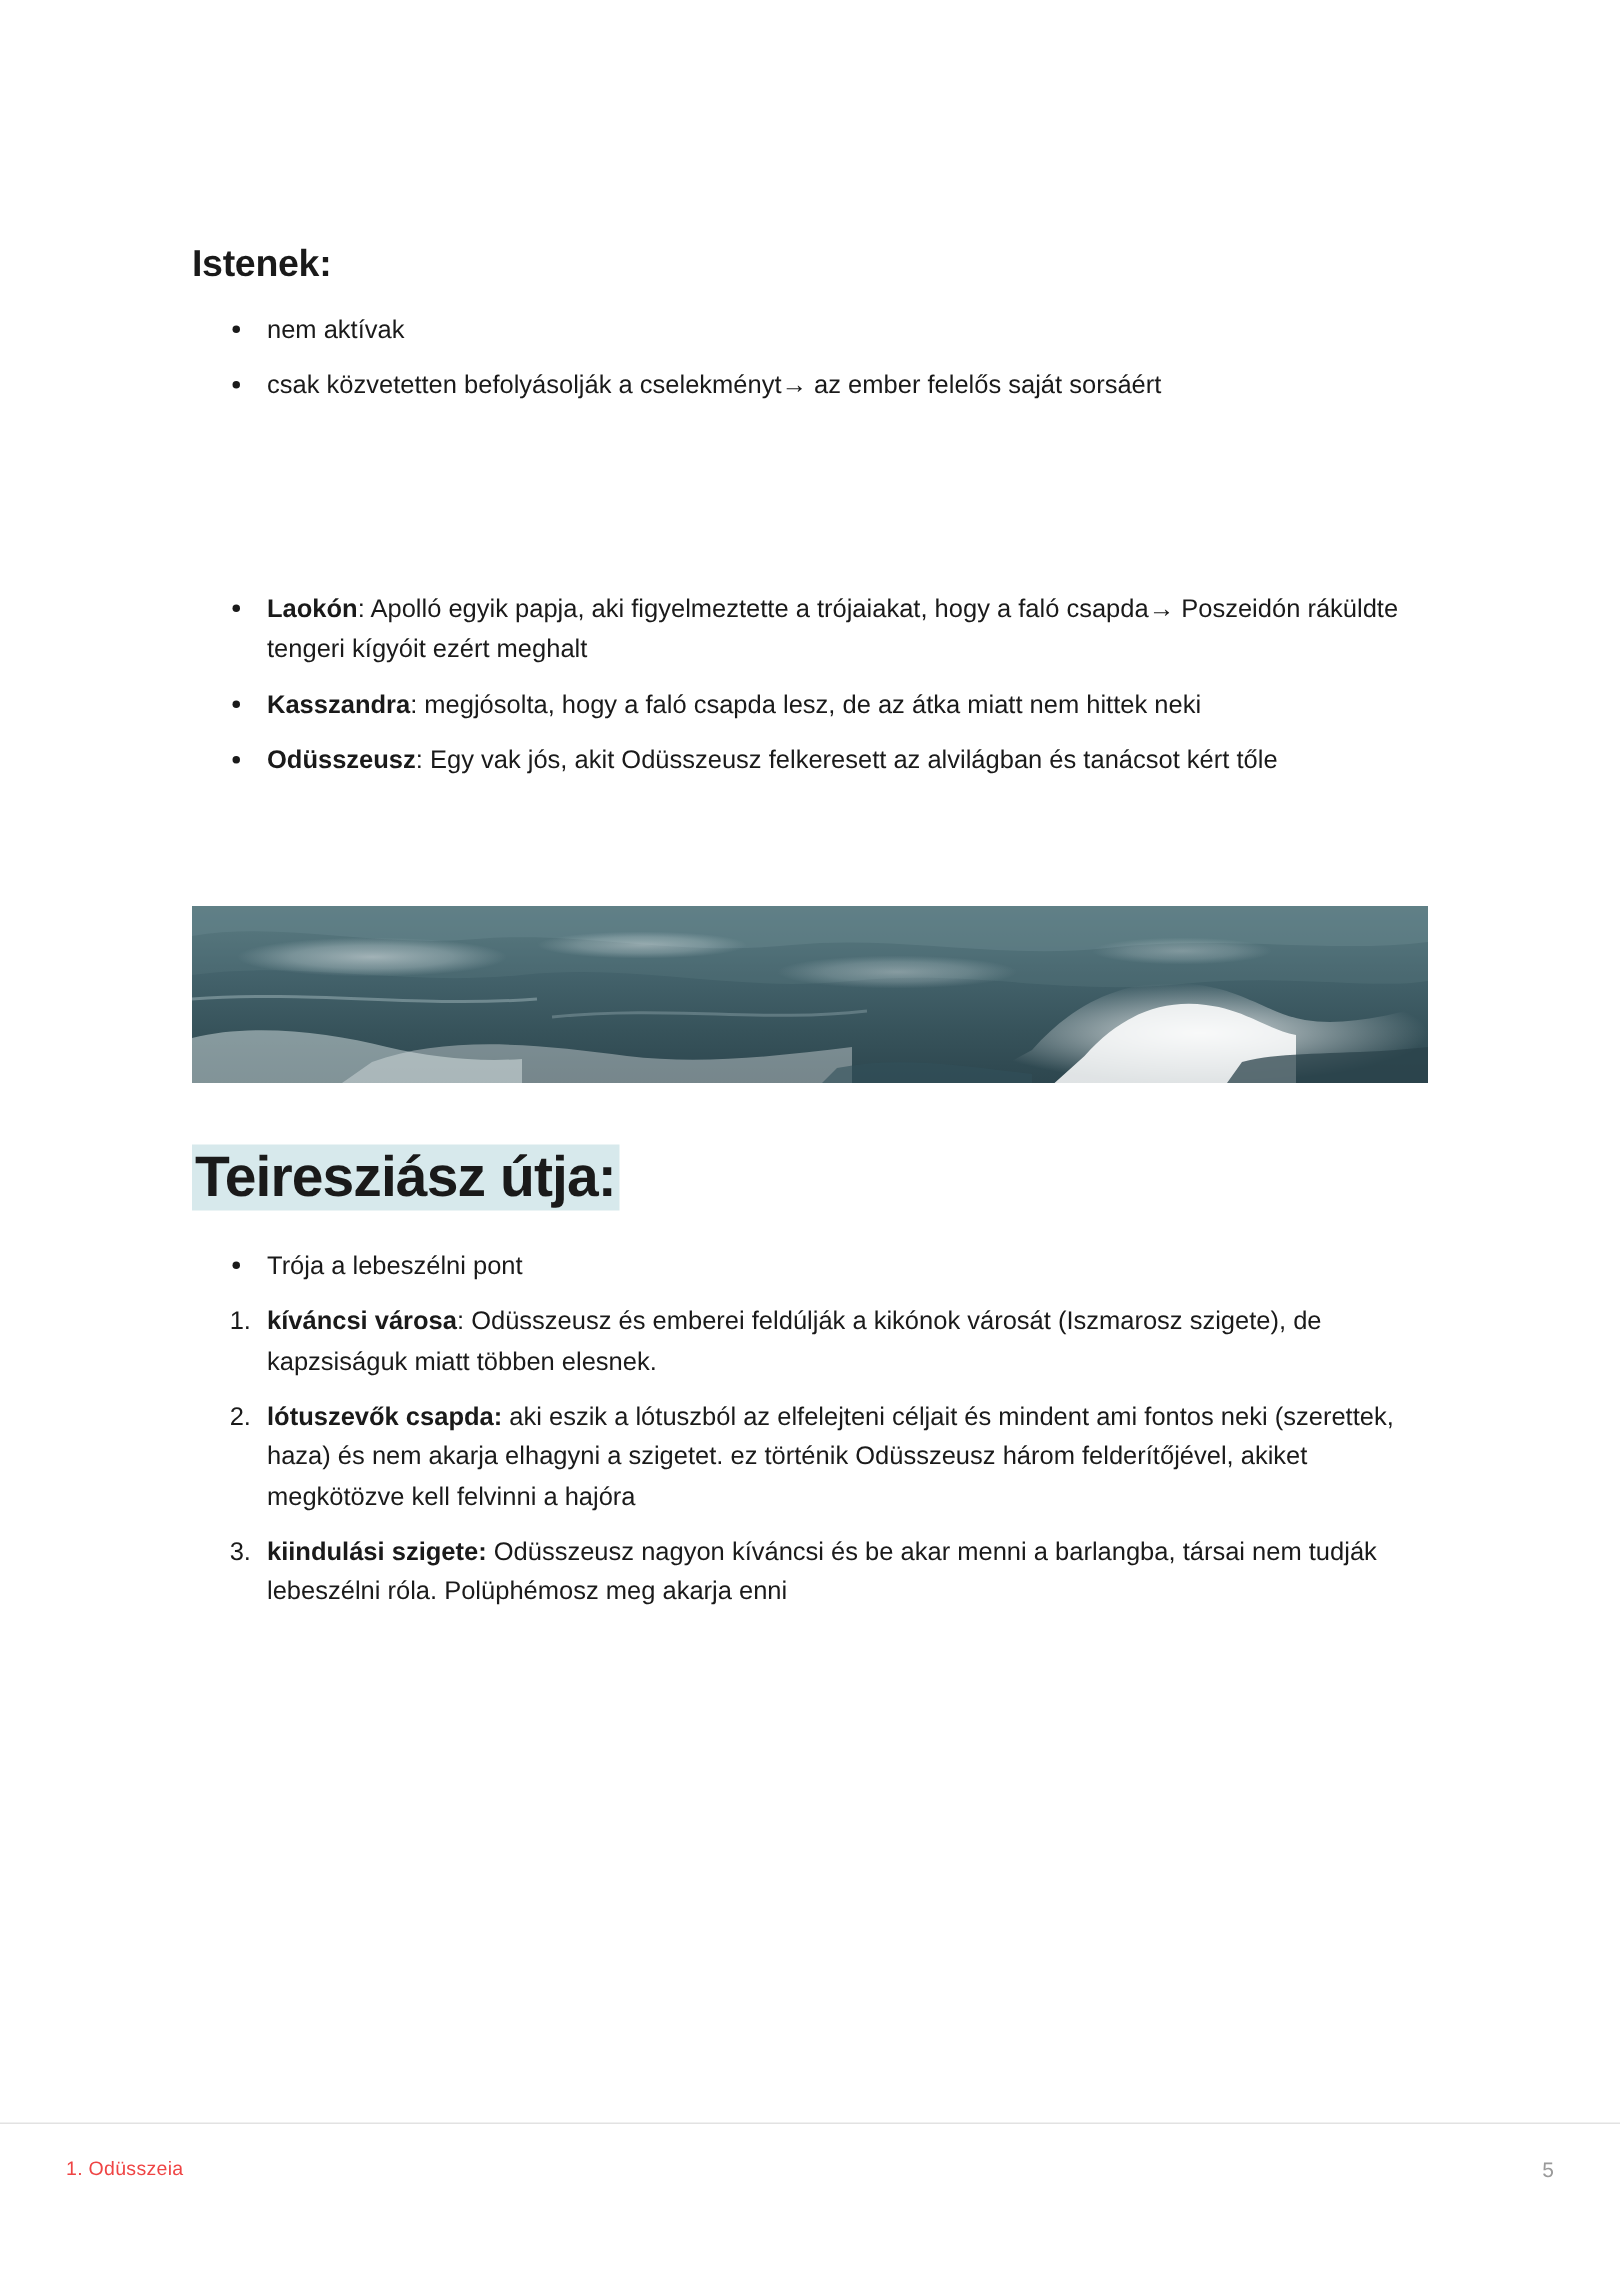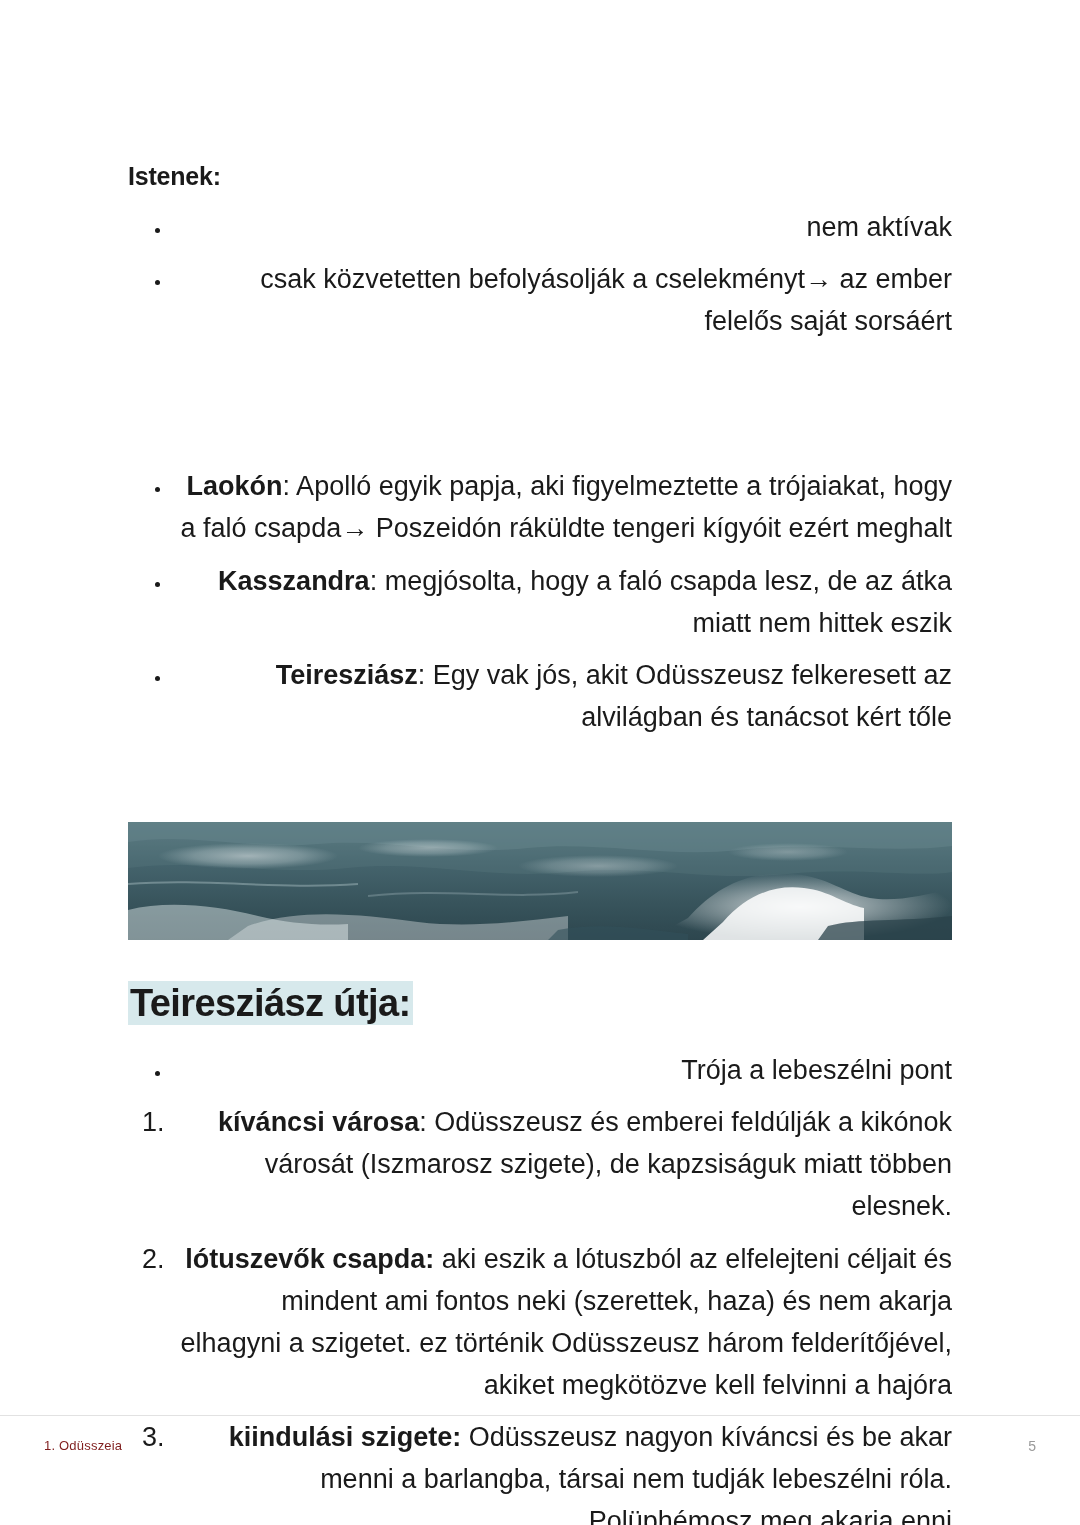--- a/index.html
+++ b/index.html
@@ -47,25 +47,24 @@
   h3.sub-heading .hl {
     background: #d7e9ec;
     padding: 1px 2px;
   }
 
   ul.bullets, ol.numbers {
     margin: 0;
     padding-left: 44px;
   }
   ul.bullets li, ol.numbers li {
-    font-size: 27px;
+    font-size: 17px;
     line-height: 1.55;
     margin-bottom: 11px;
     padding-left: 6px;
-    text-align: right;
   }
   ul.bullets li::marker { font-size: 17px; }
   ol.numbers li::marker { font-weight: 400; }
   li b { font-weight: bold; }
 
   .spacer-lg { height: 72px; }
   .spacer-md { height: 40px; }
   .spacer-sm { height: 22px; }
 
   .banner-image {
@@ -88,21 +87,21 @@
   .footer-inner {
     position: relative;
     height: 60px;
     padding: 0 44px;
   }
   .footer-left {
     position: absolute;
     left: 44px;
     top: 22px;
     font-size: 13px;
-    color: #7f1d1d;
+    color: #ef4444;
     letter-spacing: 0.2px;
   }
   .footer-right {
     position: absolute;
     right: 44px;
     top: 22px;
     font-size: 14px;
     color: #9a9a9a;
   }
 </style>
@@ -122,22 +121,22 @@
       <li>csak közvetetten befolyásolják a cselekményt→ az ember felelős saját sorsáért</li>
     </ul>
 
     <div class="spacer-lg"></div>
 
 
     <div class="spacer-md"></div>
 
     <ul class="bullets">
       <li><b>Laokón</b><span>: Apolló egyik papja, aki figyelmeztette a trójaiakat, hogy a faló csapda→ Poszeidón ráküldte tengeri kígyóit ezért meghalt</span></li>
-      <li><b>Kasszandra</b><span>: megjósolta, hogy a faló csapda lesz, de az átka miatt nem hittek eszik</span></li>
-      <li><b>Teiresziász</b><span>: Egy vak jós, akit Odüsszeusz felkeresett az alvilágban és tanácsot kért tőle</span></li>
+      <li><b>Kasszandra</b><span>: megjósolta, hogy a faló csapda lesz, de az átka miatt nem hittek neki</span></li>
+      <li><b>Odüsszeusz</b><span>: Egy vak jós, akit Odüsszeusz felkeresett az alvilágban és tanácsot kért tőle</span></li>
     </ul>
 
     <div class="spacer-lg"></div>
 
     <div class="banner-image">
       <svg width="824" height="118" viewBox="0 0 824 118" preserveAspectRatio="none">
         <defs>
           <linearGradient id="seaGrad" x1="0" y1="0" x2="0" y2="1">
             <stop offset="0%" stop-color="#5d7d85"></stop>
             <stop offset="35%" stop-color="#45646d"></stop>

